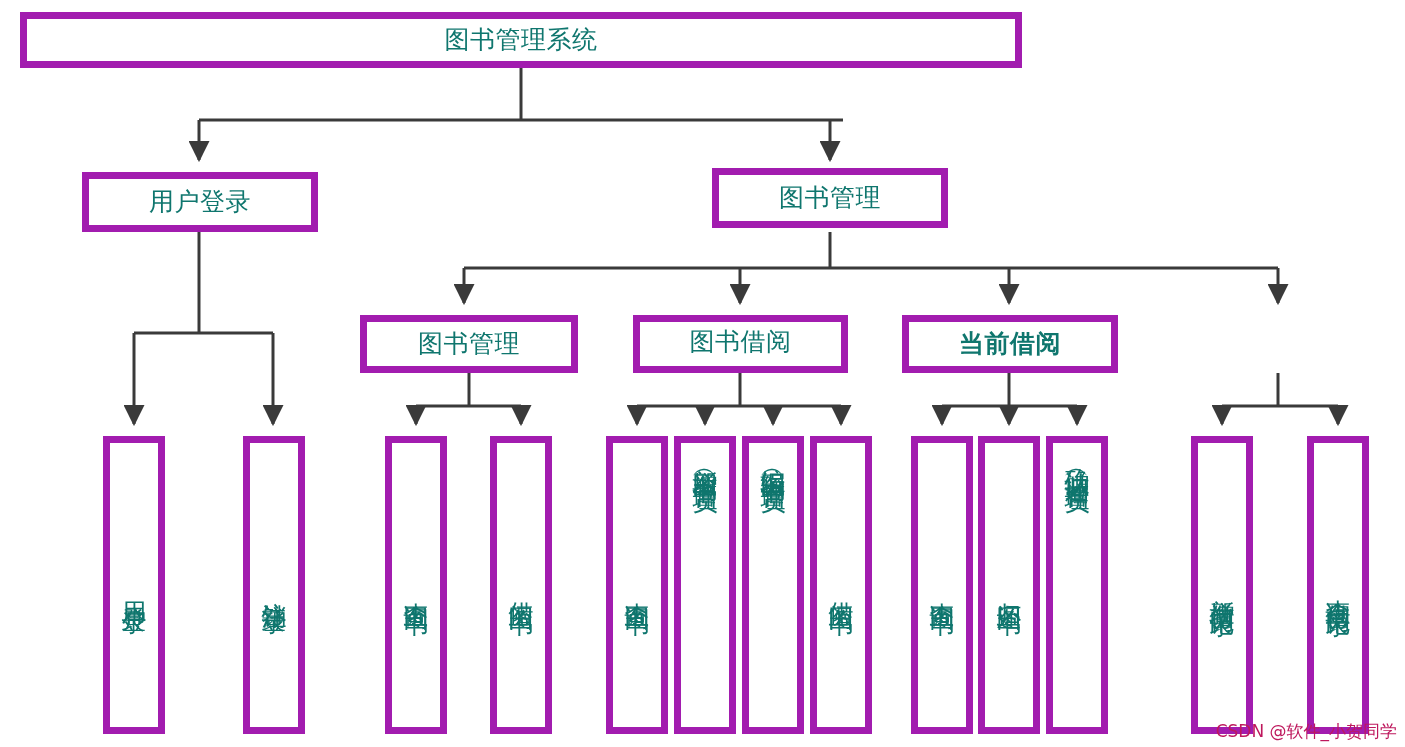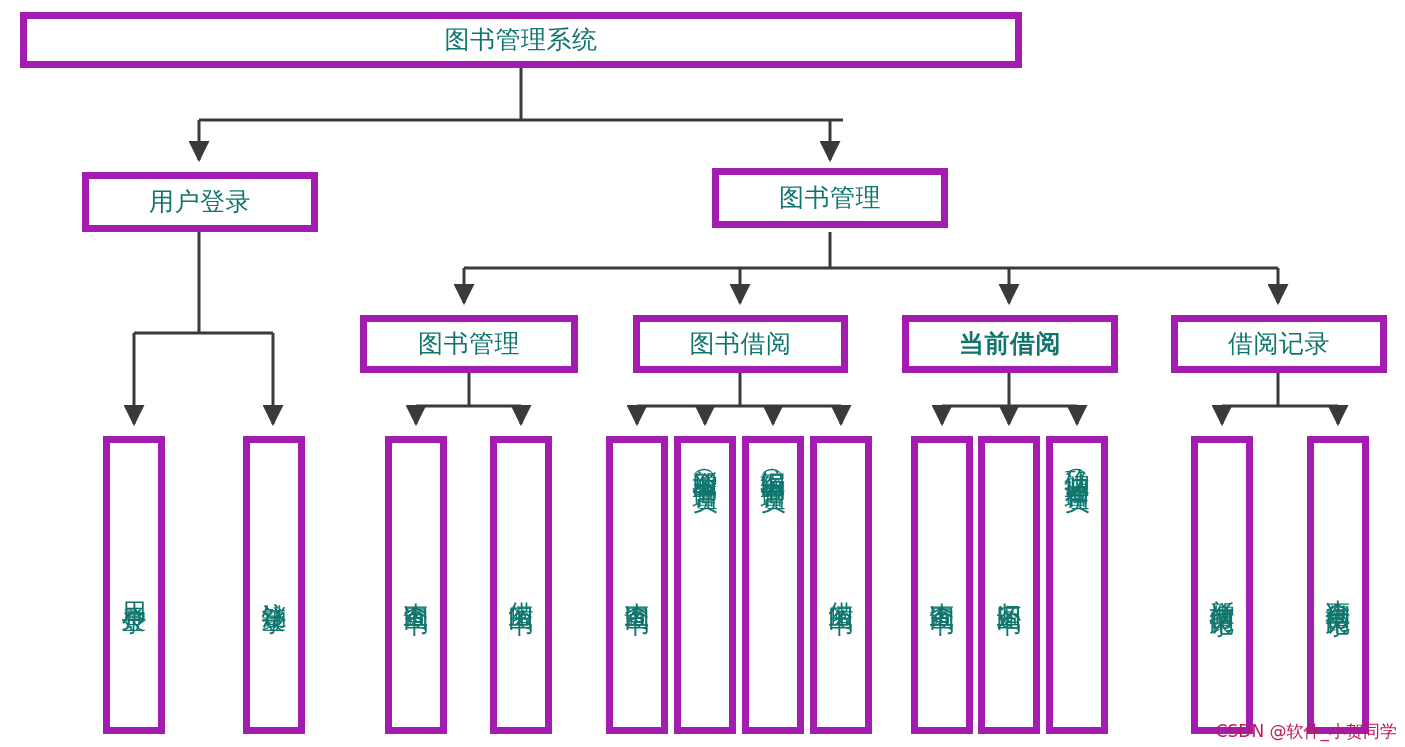--- a/index.html
+++ b/index.html
@@ -142,29 +142,26 @@
   <div class="node horiz" style="left:82px; top:172px; width:236px; height:60px;">
     <span class="node-label">用户登录</span>
   </div>
   <div class="node horiz" style="left:712px; top:168px; width:236px; height:60px;">
     <span class="node-label">图书管理</span>
   </div>
 
   <div class="node horiz" style="left:360px; top:315px; width:218px; height:58px;">
     <span class="node-label">图书管理</span>
   </div>
-  <div class="node horiz" style="left:633px; top:315px; width:215px; height:58px;">
+  <div class="node horiz" style="left:633px; top:315px; width:215px; height:58px;font-family:Liberation Mono, monospace;">
     <span class="node-label">图书借阅</span>
   </div>
   <div class="node horiz" style="left:902px; top:315px; width:216px; height:58px;font-weight:bold;">
     <span class="node-label">当前借阅</span>
   </div>
-  <div class="node horiz" style="left:1171px; top:315px; width:216px; height:58px;">
-    <span class="node-label">借阅记录</span>
-  </div>
 
   <div class="node vert center" style="left:103px; top:436px; width:62px; height:298px;">
     <span class="node-label">用户登录</span>
   </div>
   <div class="node vert center" style="left:243px; top:436px; width:62px; height:298px;">
     <span class="node-label">注销登录</span>
   </div>
 
   <div class="node vert center" style="left:385px; top:436px; width:62px; height:298px;">
     <span class="node-label">查询图书</span>

